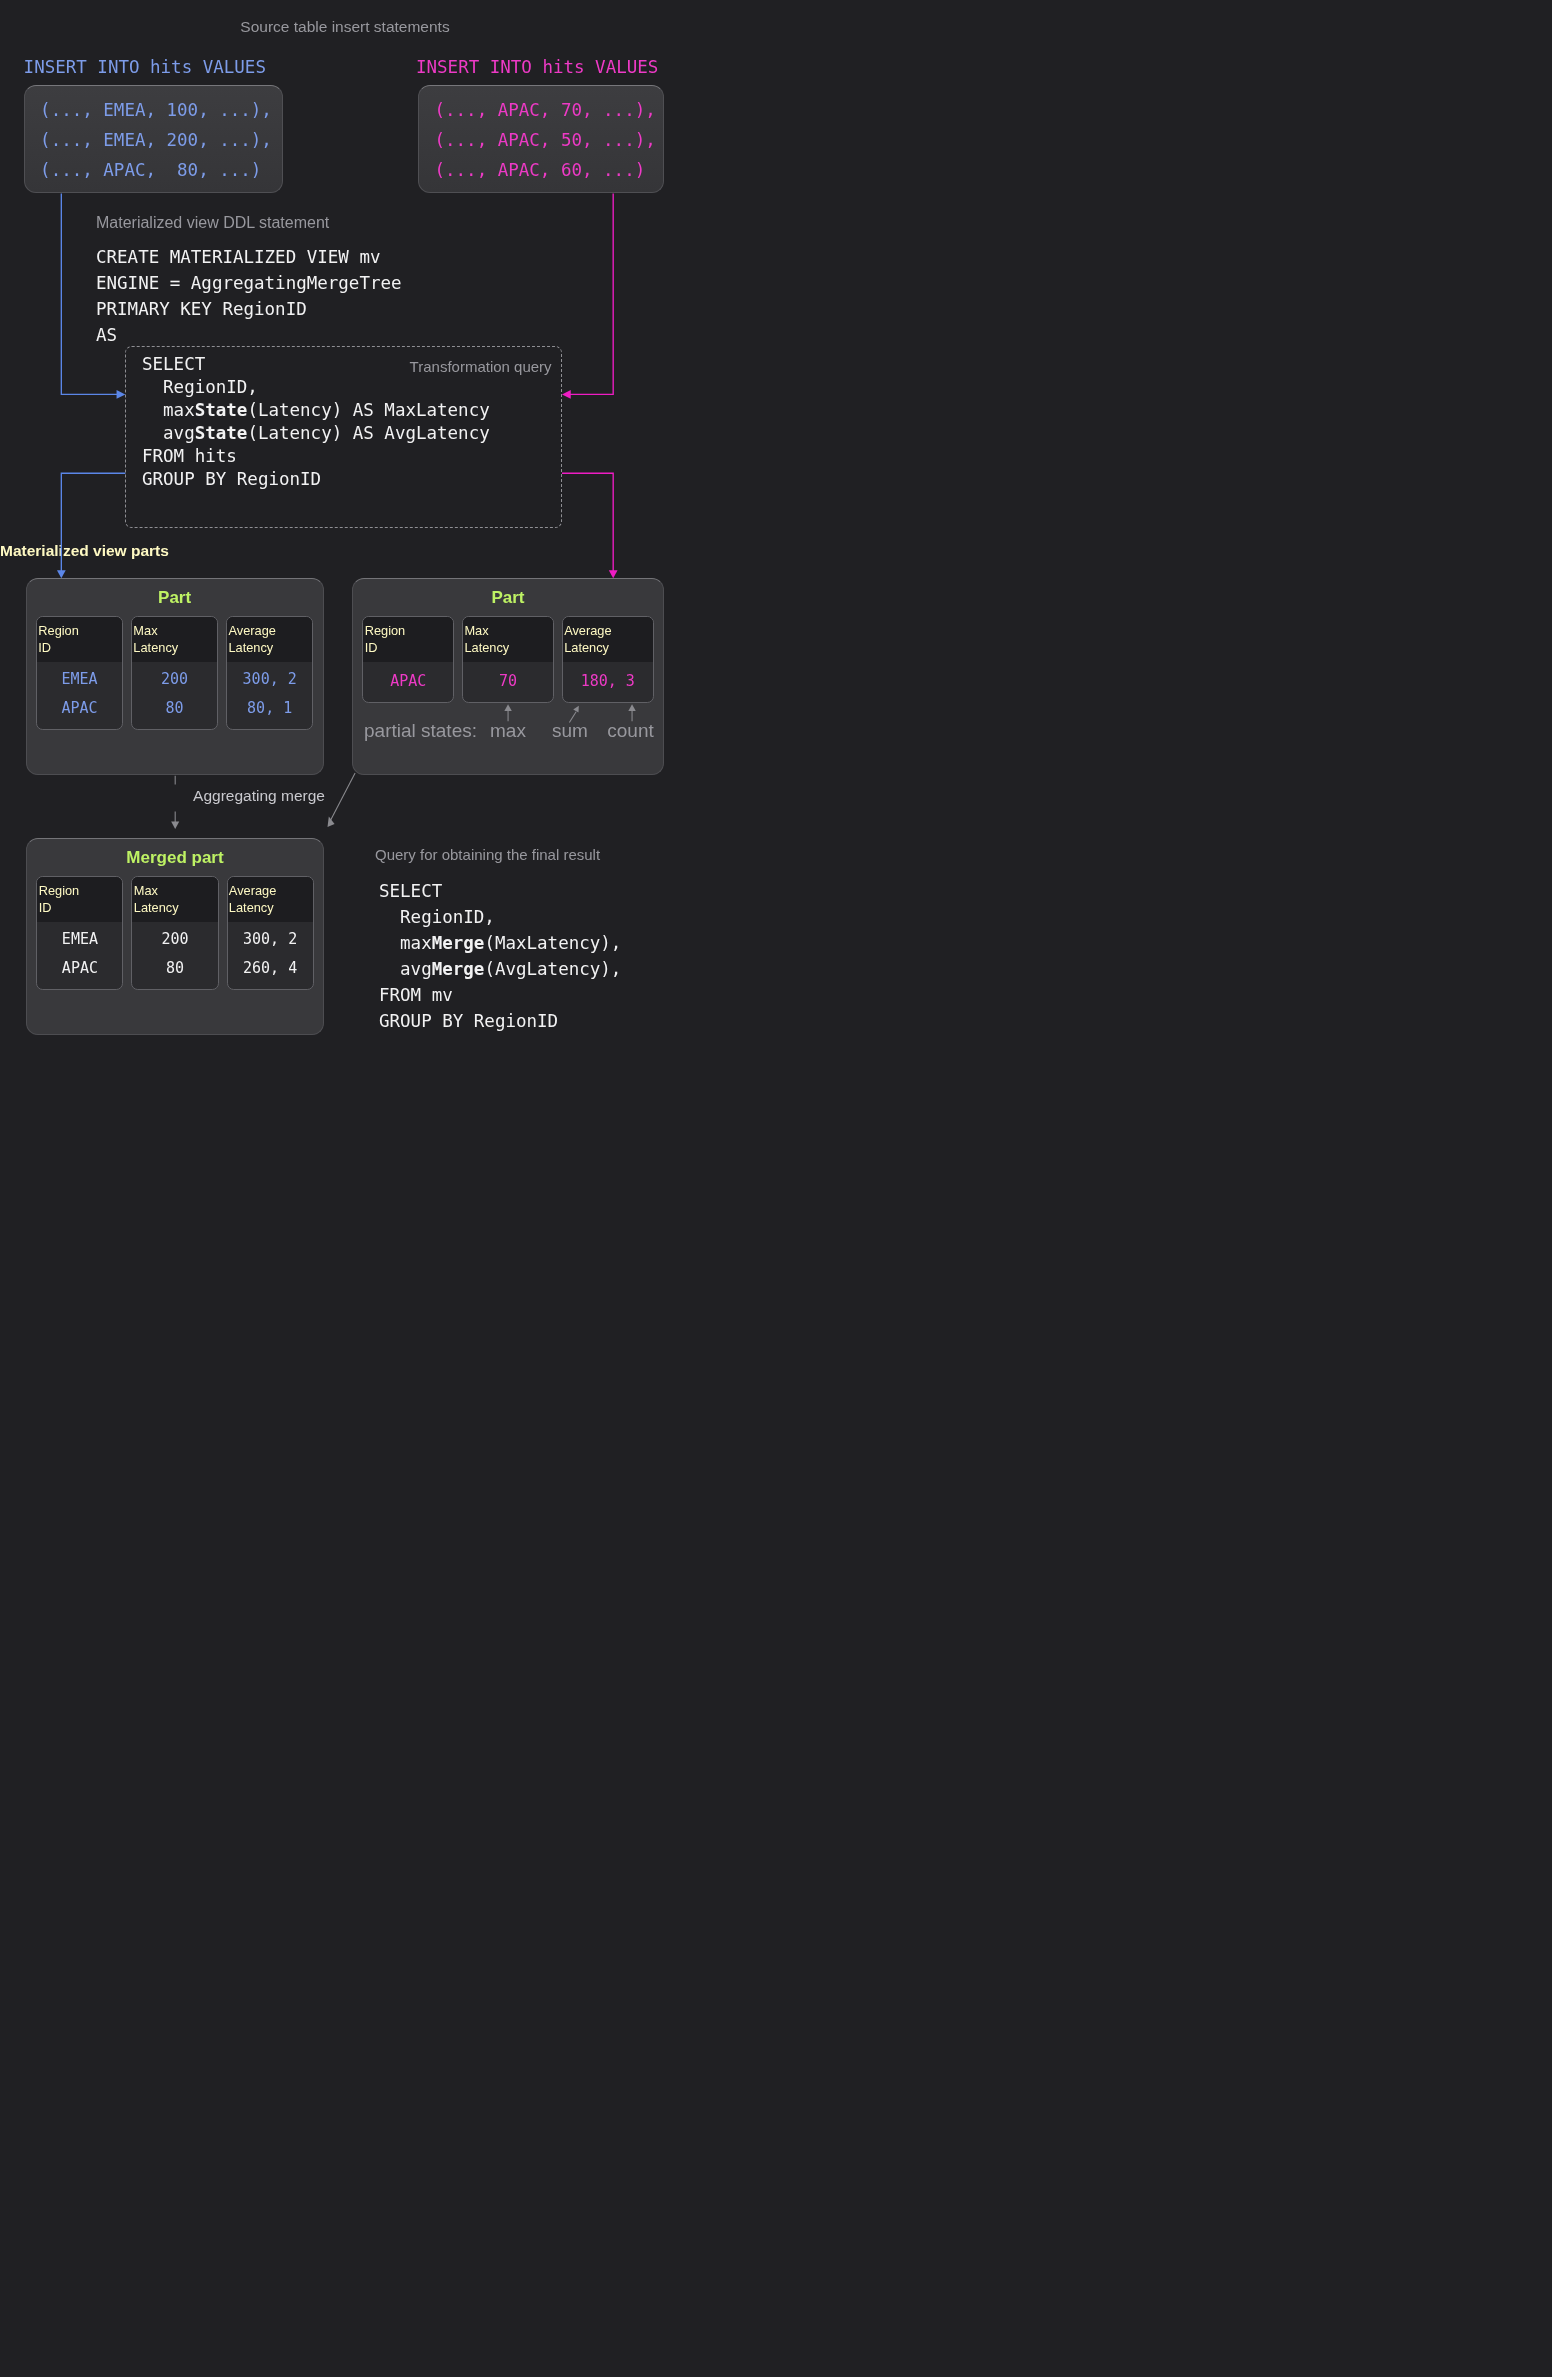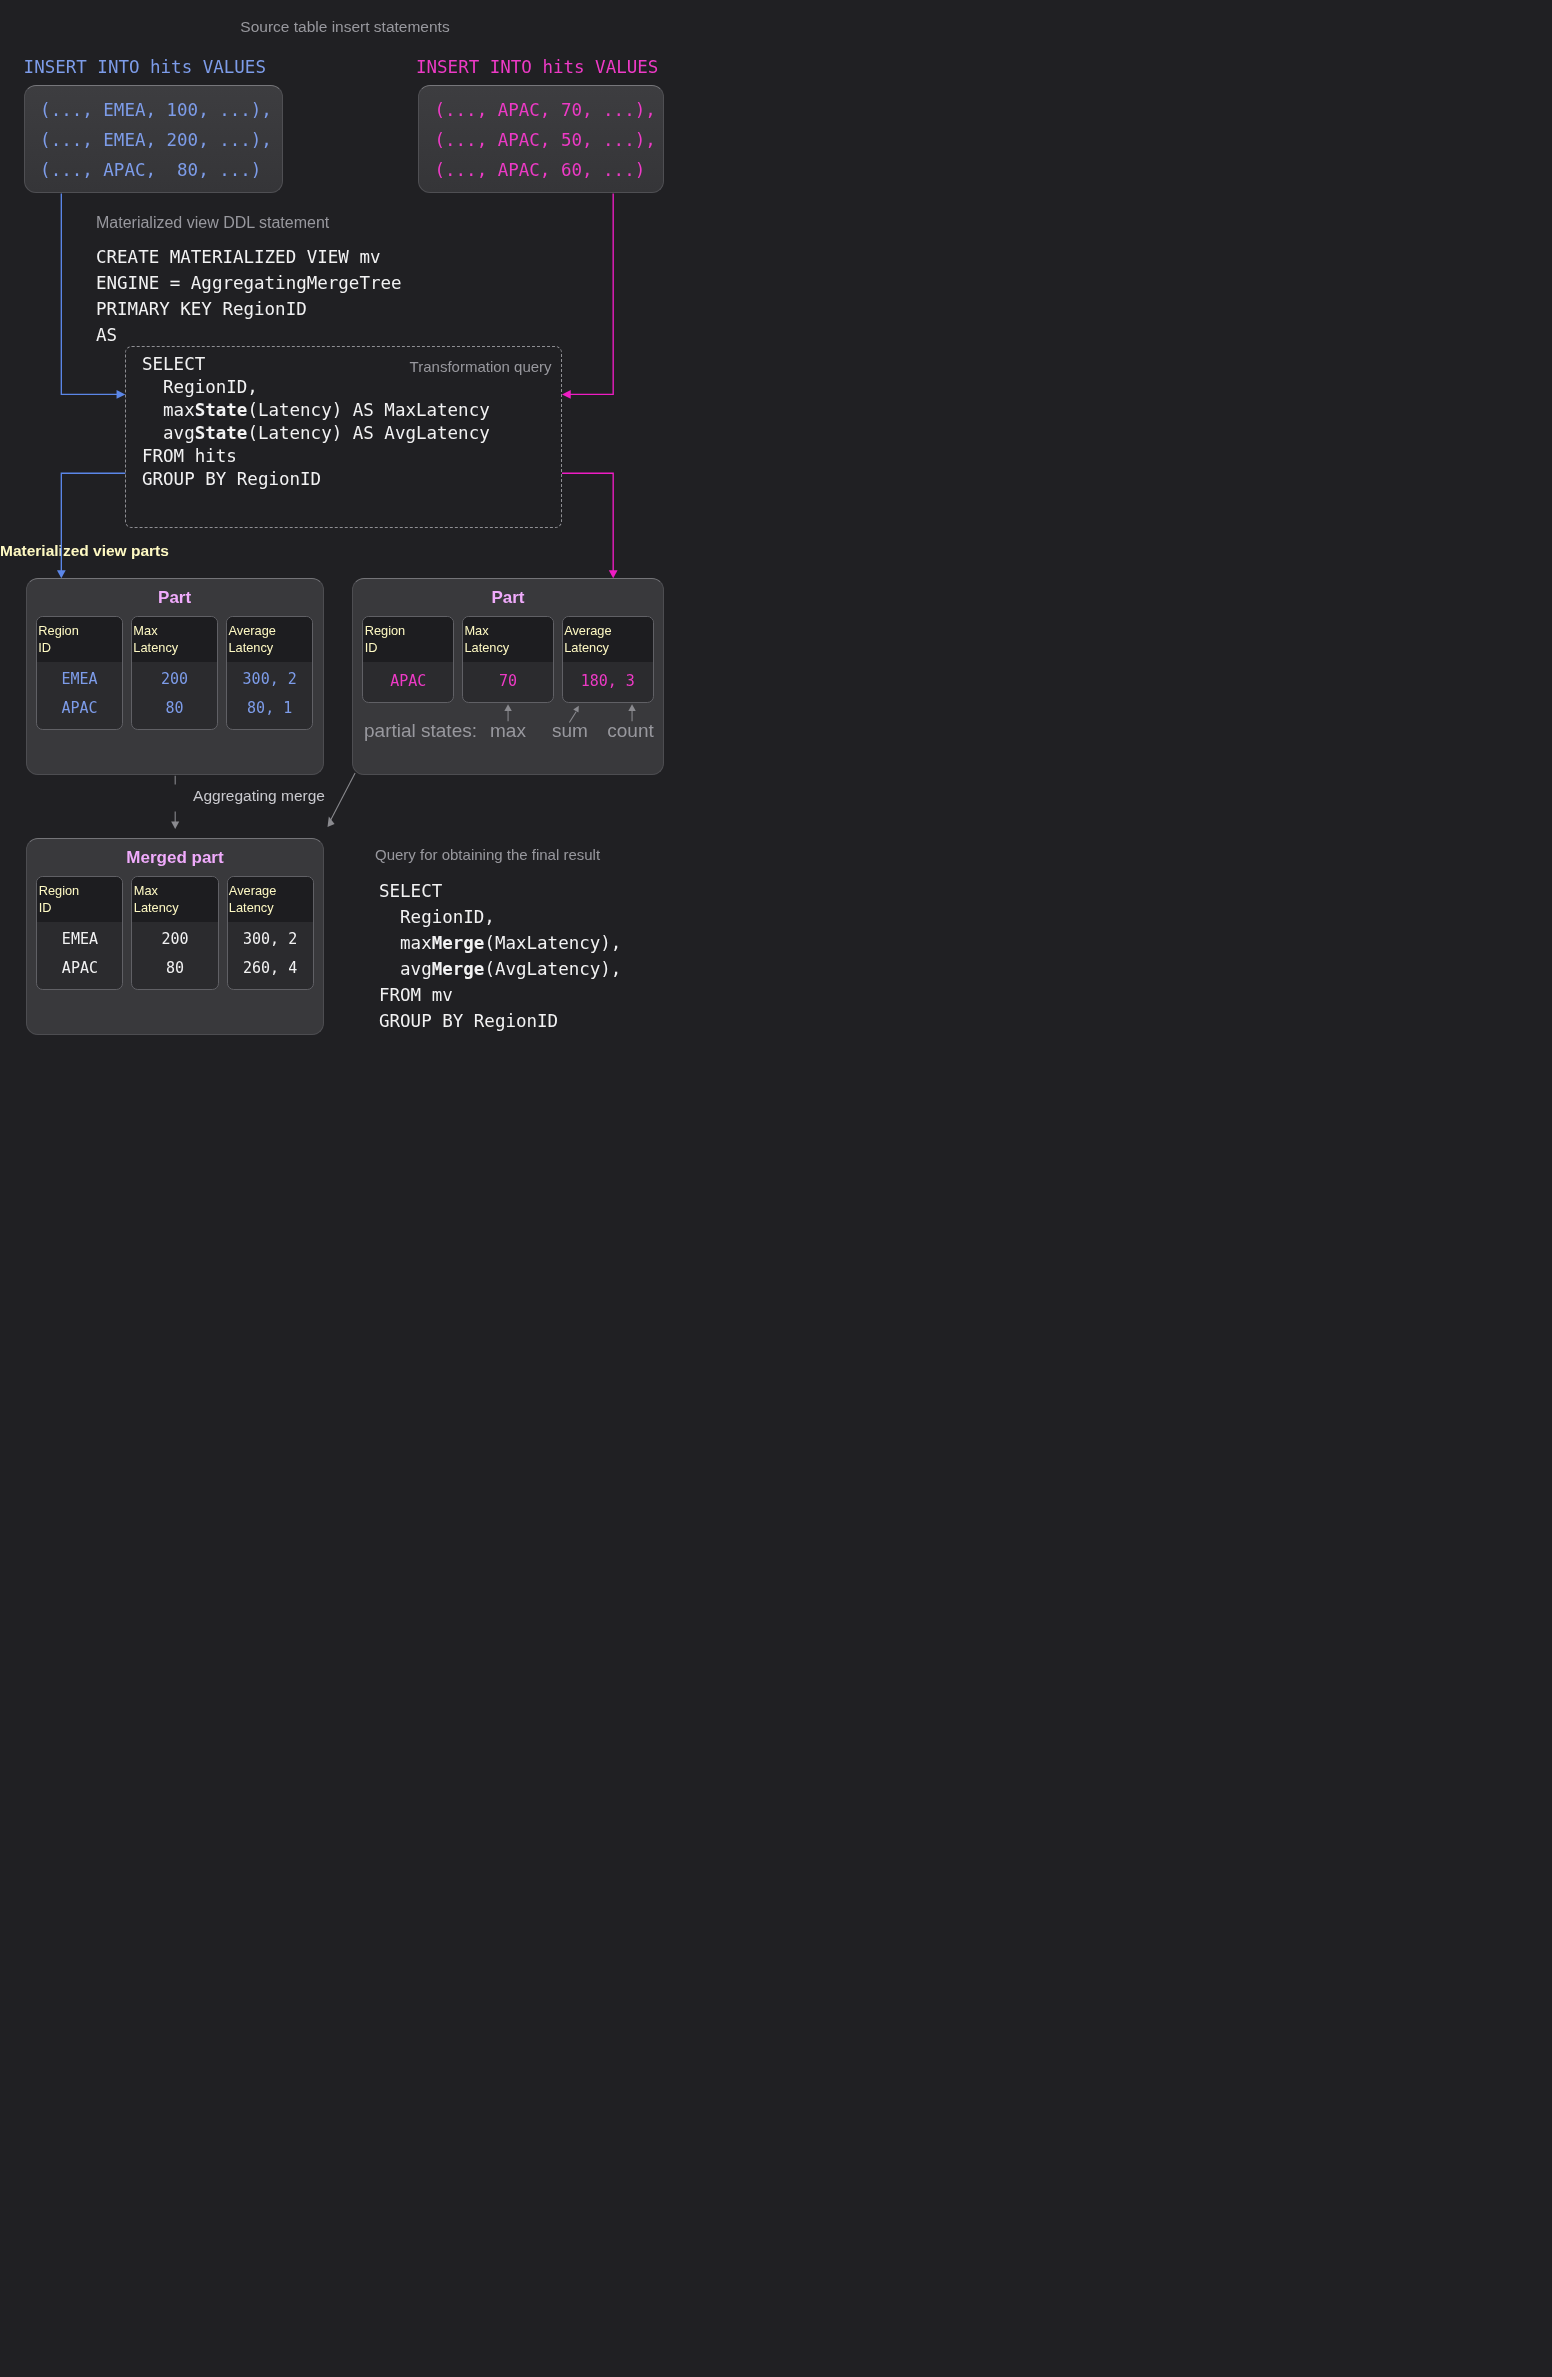--- a/index.html
+++ b/index.html
@@ -31,21 +31,21 @@
   .dashed-box{left:125px;top:346px;width:437px;height:182px;border:1.3px dashed #8e8e93;border-radius:6.7px;box-sizing:border-box;}
   .box-label{position:absolute;right:9.4px;top:10.8px;font-size:15px;color:var(--label-gray);
              font-family:"Liberation Sans","DejaVu Sans",sans-serif;}
   .transform-code{left:142px;top:353px;}
   .transform-code .code-line{line-height:23px;}
   .parts-heading{top:542px;left:0;width:690px;font-size:15.5px;font-weight:600;color:#fef9c3;}
   .part-box{background:#39393c;border:1px solid #4d4d51;border-top-color:#747478;border-radius:12px;box-sizing:border-box;}
   .pb-left{left:25.6px;top:578px;width:298px;height:197px;}
   .pb-right{left:352px;top:578px;width:312px;height:197px;}
   .pb-merged{left:26px;top:838px;width:298px;height:197px;}
-  .part-title{text-align:center;margin-top:9.4px;font-size:17px;font-weight:600;color:#f0abfc;line-height:20px;}
+  .part-title{text-align:center;margin-top:9.4px;font-size:17px;font-weight:600;color:#bef264;line-height:20px;}
   .cols{display:flex;gap:8px;padding:8px 9.4px 0;}
   .col{flex:1;background:#2b2b2e;border:1px solid #606065;border-radius:6.7px;overflow:hidden;}
   .col-head{background:#1d1d20;padding:4.7px 1.3px 6px;color:#fef9c3;font-size:12.8px;line-height:17px;}
   .col-vals{display:flex;flex-direction:column;align-items:center;padding:9.4px 0 10.8px;gap:11.5px;
             font-family:"DejaVu Sans Mono","Liberation Mono",monospace;font-size:15px;line-height:17.5px;}
   .pb-right .col-vals{padding:10.8px 0 12px;}
   .vals-blue .col-vals{color:var(--blue);}
   .vals-pink .col-vals{color:var(--pink);}
   .vals-white .col-vals{color:var(--white);}
   .plabel{font-size:19px;color:var(--label-gray);line-height:17.5px;}

